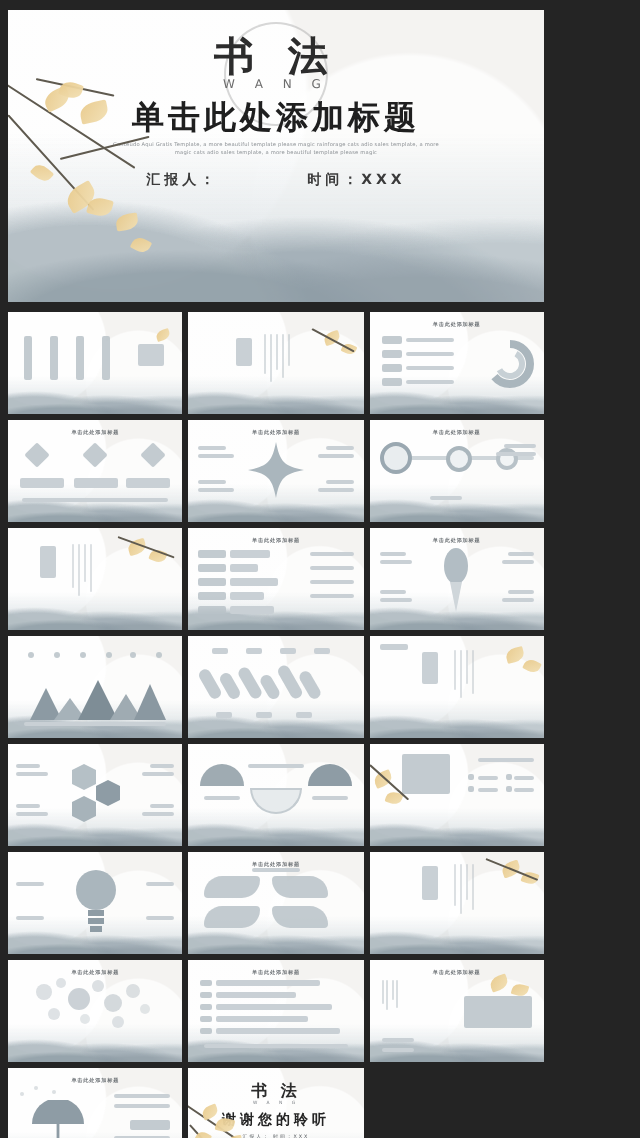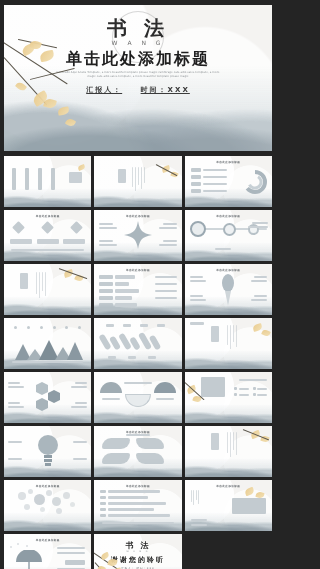--- a/index.html
+++ b/index.html
@@ -57,21 +57,21 @@
     font-size:16px; letter-spacing:2px; color:#1f1f1f; font-weight:700;
   }
   .hero-desc {
     position:absolute; left:50px; right:50px; top:66px; text-align:center;
     font-size:2.6px; line-height:1.7; color:#8a8f93; letter-spacing:.1px;
   }
   .hero-meta {
     position:absolute; left:0; right:0; top:80px; text-align:center;
     font-size:7px; letter-spacing:2px; color:#3b3b3b; font-weight:700;
   }
-  .hero-meta span { margin:0 7px;text-decoration:underline; }
+  .hero-meta span { margin:0 20px; }
   .hero .mist { height:58%; }
   .hero .mist2 { height:34%; }
 
   
   .branch { position:absolute; pointer-events:none; }
   .petal { position:absolute; border-radius:60% 10% 60% 10%; background:linear-gradient(135deg,#e8c98a,#f2e0b4); opacity:.95; }
   .twig { position:absolute; background:#5f5a4f; border-radius:2px; transform-origin:left center; }
 
   
   .grid {

